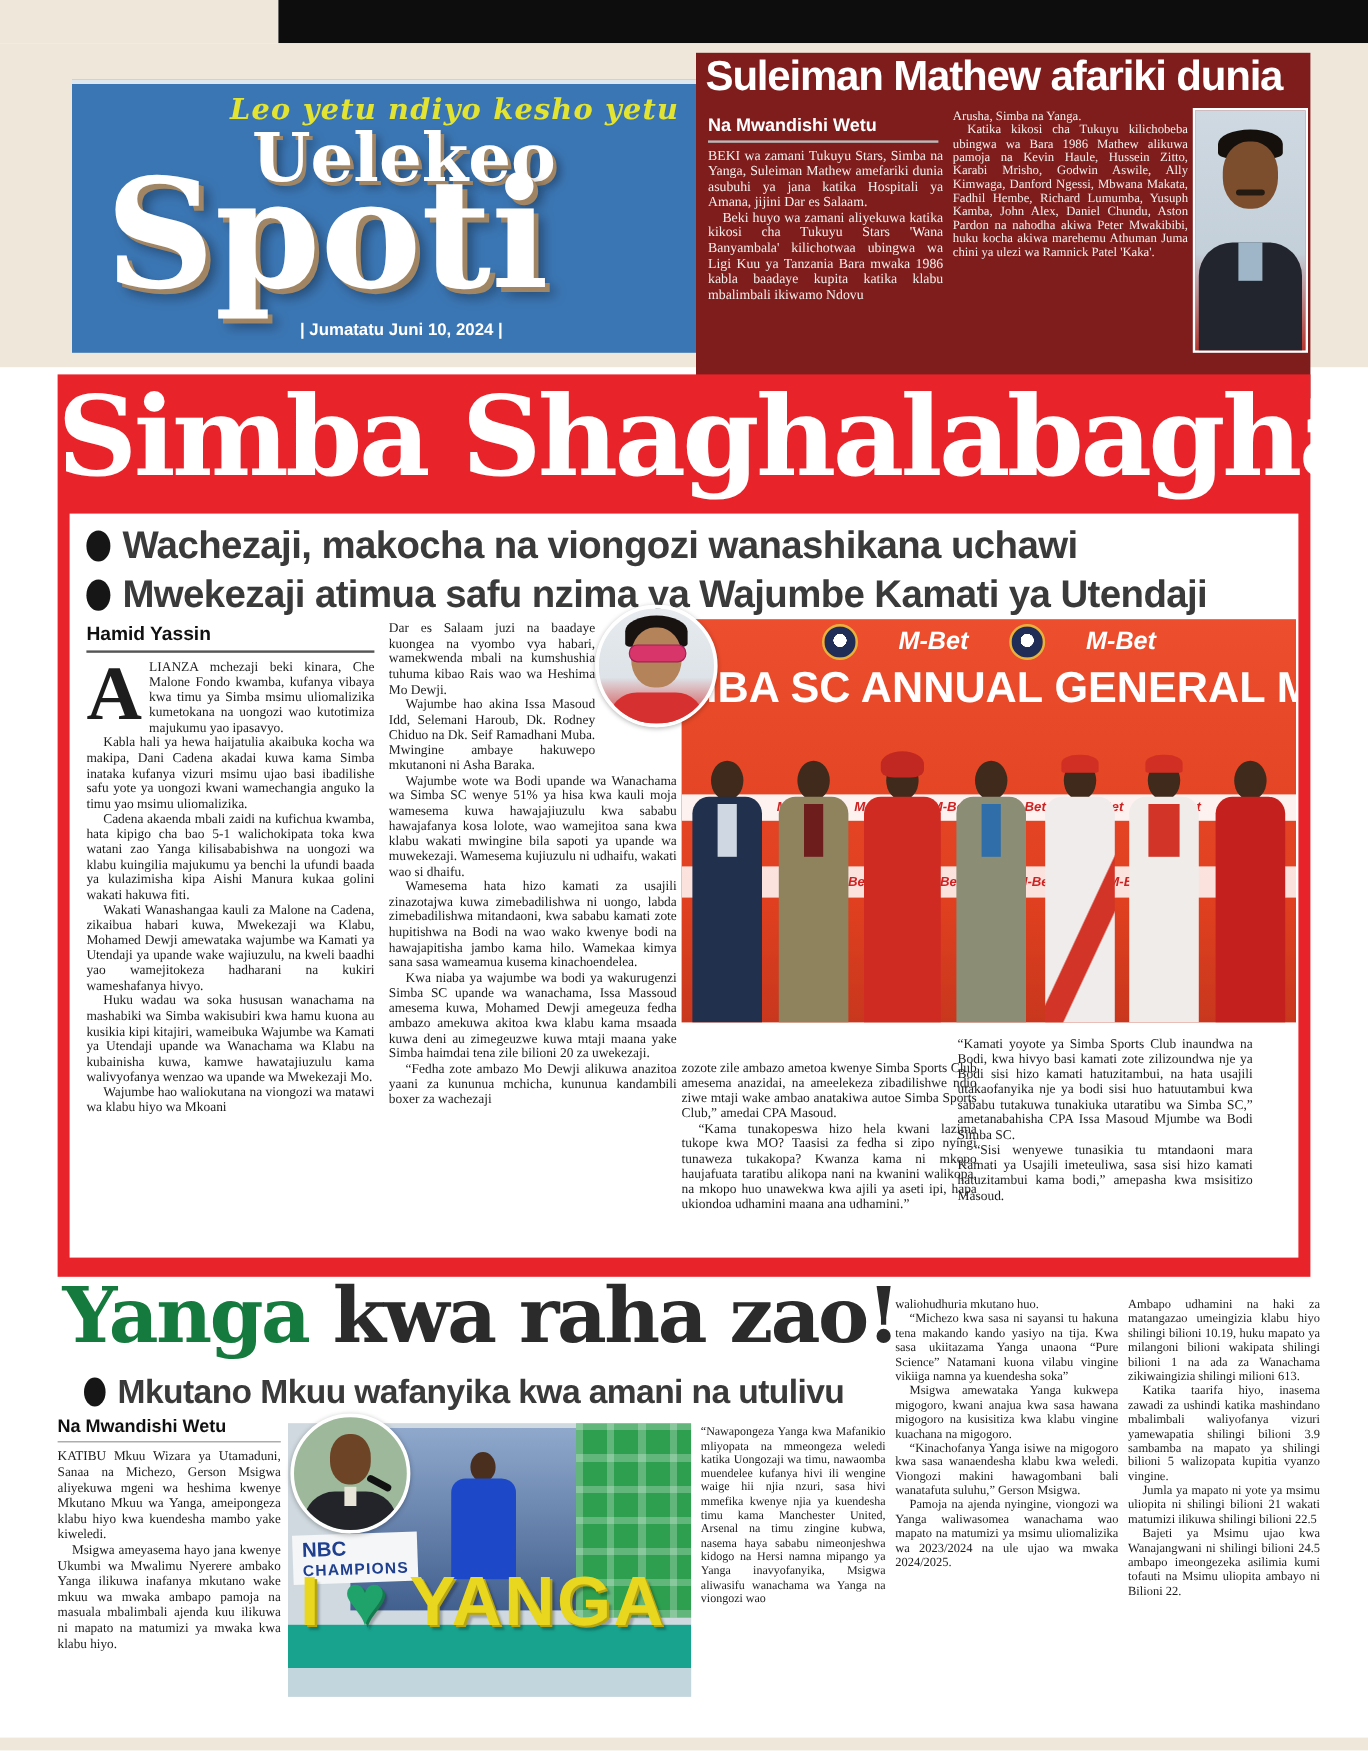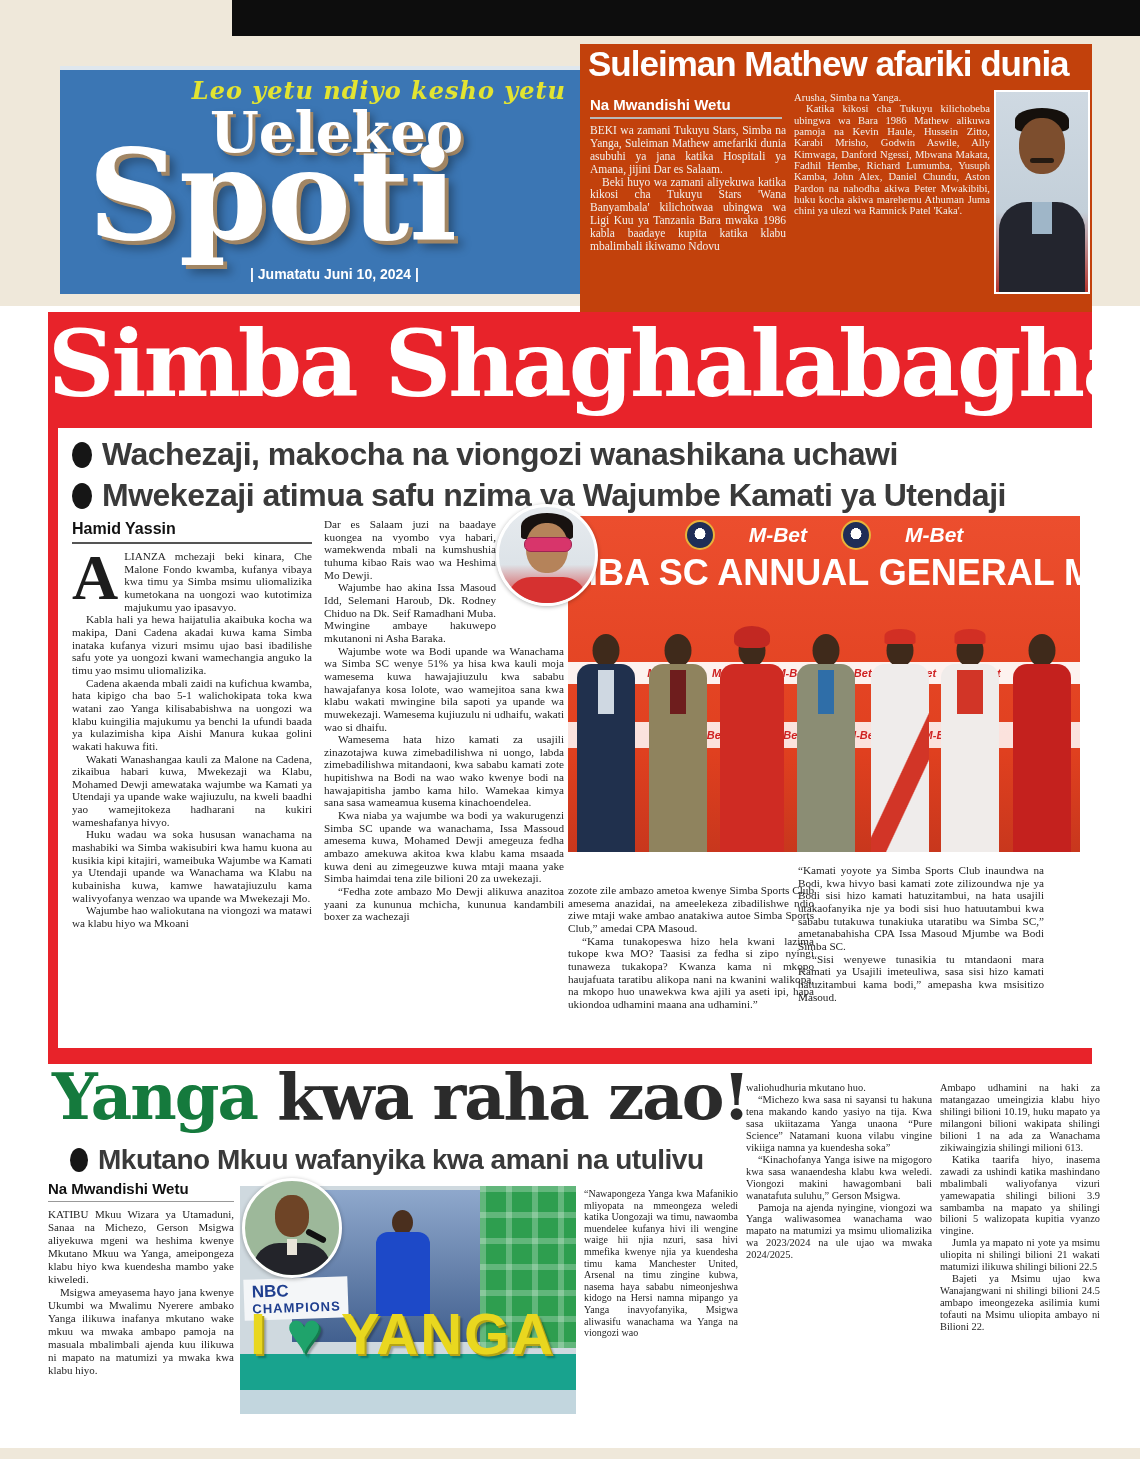--- a/index.html
+++ b/index.html
@@ -15,21 +15,21 @@
   
   .masthead { position:absolute; left:60px; top:66px; width:520px; height:224px; background:#3b76b4; border-top:4px solid #dfe7ee; }
   .slogan { position:absolute; right:14px; top:6px; color:#e3e431; font-family:"DejaVu Serif",serif; font-style:italic; font-weight:bold; font-size:24px; letter-spacing:1px; }
   .logo-line1 { position:absolute; left:150px; top:34px; color:#fff; font-family:"DejaVu Serif",serif; font-weight:bold; font-size:56px; line-height:1;
                 text-shadow:3px 3px 0 rgba(168,136,98,.95), 6px 6px 8px rgba(0,0,0,.35); }
   .logo-line2 { position:absolute; left:28px; top:62px; color:#fff; font-family:"DejaVu Serif",serif; font-weight:bold; font-size:126px; line-height:1;
                 text-shadow:4px 4px 0 rgba(168,136,98,.95), 8px 8px 10px rgba(0,0,0,.35); }
   .mdate { position:absolute; left:190px; bottom:12px; color:#fff; font-family:"Liberation Sans",sans-serif; font-weight:bold; font-size:14px; }
 
   
-  .obit { position:absolute; left:580px; top:44px; width:512px; height:288px; background:#c2410c; }
+  .obit { position:absolute; left:580px; top:44px; width:512px; height:288px; background:#7f1d1d; }
   .obit-headline { position:absolute; left:8px; top:0px; margin:0; color:#fff; font-family:"Liberation Sans",sans-serif; font-weight:bold;
                    font-size:35px; letter-spacing:-1px; white-space:nowrap; }
   .obit-byline { position:absolute; left:10px; top:52px; width:192px; color:#fff; font-family:"Liberation Sans",sans-serif; font-weight:bold;
                  font-size:15px; border-bottom:2px solid #b9b9b9; padding-bottom:4px; }
   .obit-col { position:absolute; color:#f2f0ec; text-align:justify; overflow:hidden; }
   .obit-col p { margin:0; text-indent:12px; }
   .obit-col p.first { text-indent:0; }
   .obit-col1 { left:10px;  top:80px; width:196px; height:164px; font-size:11.5px; line-height:1.12; }
   .obit-col2 { left:214px; top:48px; width:196px; height:198px; font-size:10.6px; line-height:1.07; }
   .obit-photo { position:absolute; left:414px; top:46px; width:92px; height:200px; border:2px solid #fff;
@@ -37,21 +37,21 @@
   .op-hair  { position:absolute; left:19px; top:16px; width:54px; height:24px; background:#15100c; border-radius:50% 50% 20% 20%; }
   .op-face  { position:absolute; left:23px; top:26px; width:46px; height:56px; background:#7d4e2e; border-radius:46%; }
   .op-stache{ position:absolute; left:34px; top:66px; width:24px; height:5px; background:#241a12; border-radius:3px; }
   .op-body  { position:absolute; left:3px; bottom:0; width:86px; height:90px; background:#23252e; border-radius:28px 28px 0 0; }
   .op-shirt { position:absolute; left:36px; bottom:58px; width:20px; height:32px; background:#9fb6c8; }
 
   
   .simba { position:absolute; left:48px; top:312px; width:1044px; height:752px; background:#e8232a; }
   .simba-headline { position:absolute; left:0; right:0; top:4px; margin:0; text-align:center; color:#fff; white-space:nowrap;
                     font-family:"DejaVu Serif",serif; font-weight:bold; font-size:92px; letter-spacing:-3px; line-height:1.05; }
-  .simba-inner { position:absolute; left:10px; top:116px; width:1024px; height:620px; background:#fff;padding-left:12px; }
+  .simba-inner { position:absolute; left:10px; top:116px; width:1024px; height:620px; background:#fff; }
 
   .bullets { position:absolute; left:14px; top:8px; }
   .bullet-line { display:flex; align-items:center; font-family:"Liberation Sans",sans-serif; font-weight:bold; font-size:32px;
                  color:#3a3a3a; letter-spacing:-0.5px; margin-bottom:4px; }
   .dot { display:inline-block; width:20px; height:26px; background:#161616; border-radius:50%; margin-right:10px; flex:0 0 auto; }
 
   .simba-byline { position:absolute; left:14px; top:92px; width:240px; font-family:"Liberation Sans",sans-serif; font-weight:bold;
                   font-size:16px; color:#111; border-bottom:2px solid #555; padding-bottom:4px; }
 
   .col { position:absolute; font-size:11.2px; line-height:1.13; color:#1d1d1d; text-align:justify; overflow:hidden; }
@@ -333,20 +333,21 @@
       <div class="yi-face"></div>
       <div class="yi-mic"></div>
     </div>
 
     <div class="ycol ycol-2">
       <p class="first">“Nawapongeza Yanga kwa Mafanikio mliyopata na mmeongeza weledi katika Uongozaji wa timu, nawaomba muendelee kufanya hivi ili wengine waige hii njia nzuri, sasa hivi mmefika kwenye njia ya kuendesha timu kama Manchester United, Arsenal na timu zingine kubwa, nasema haya sababu nimeonjeshwa kidogo na Hersi namna mipango ya Yanga inavyofanyika, Msigwa aliwasifu wanachama wa Yanga na viongozi wao</p>
     </div>
     <div class="ycol ycol-3">
       <p class="first">waliohudhuria mkutano huo.</p>
       <p>“Michezo kwa sasa ni sayansi tu hakuna tena makando kando yasiyo na tija. Kwa sasa ukiitazama Yanga unaona “Pure Science” Natamani kuona vilabu vingine vikiiga namna ya kuendesha soka”</p>
+      <p>Msigwa amewataka Yanga kukwepa migogoro, kwani anajua kwa sasa hawana migogoro na kusisitiza kwa klabu vingine kuachana na migogoro.</p>
       <p>“Kinachofanya Yanga isiwe na migogoro kwa sasa wanaendesha klabu kwa weledi. Viongozi makini hawagombani bali wanatafuta suluhu,” Gerson Msigwa.</p>
       <p>Pamoja na ajenda nyingine, viongozi wa Yanga waliwasomea wanachama wao mapato na matumizi ya msimu uliomalizika wa 2023/2024 na ule ujao wa mwaka 2024/2025.</p>
     </div>
     <div class="ycol ycol-4">
       <p class="first">Ambapo udhamini na haki za matangazao umeingizia klabu hiyo shilingi bilioni 10.19, huku mapato ya milangoni bilioni wakipata shilingi bilioni 1 na ada za Wanachama zikiwaingizia shilingi milioni 613.</p>
       <p>Katika taarifa hiyo, inasema zawadi za ushindi katika mashindano mbalimbali waliyofanya vizuri yamewapatia shilingi bilioni 3.9 sambamba na mapato ya shilingi bilioni 5 walizopata kupitia vyanzo vingine.</p>
       <p>Jumla ya mapato ni yote ya msimu uliopita ni shilingi bilioni 21 wakati matumizi ilikuwa shilingi bilioni 22.5</p>
       <p>Bajeti ya Msimu ujao kwa Wanajangwani ni shilingi bilioni 24.5 ambapo imeongezeka asilimia kumi tofauti na Msimu uliopita ambayo ni Bilioni 22.</p>
     </div>
   </section>

